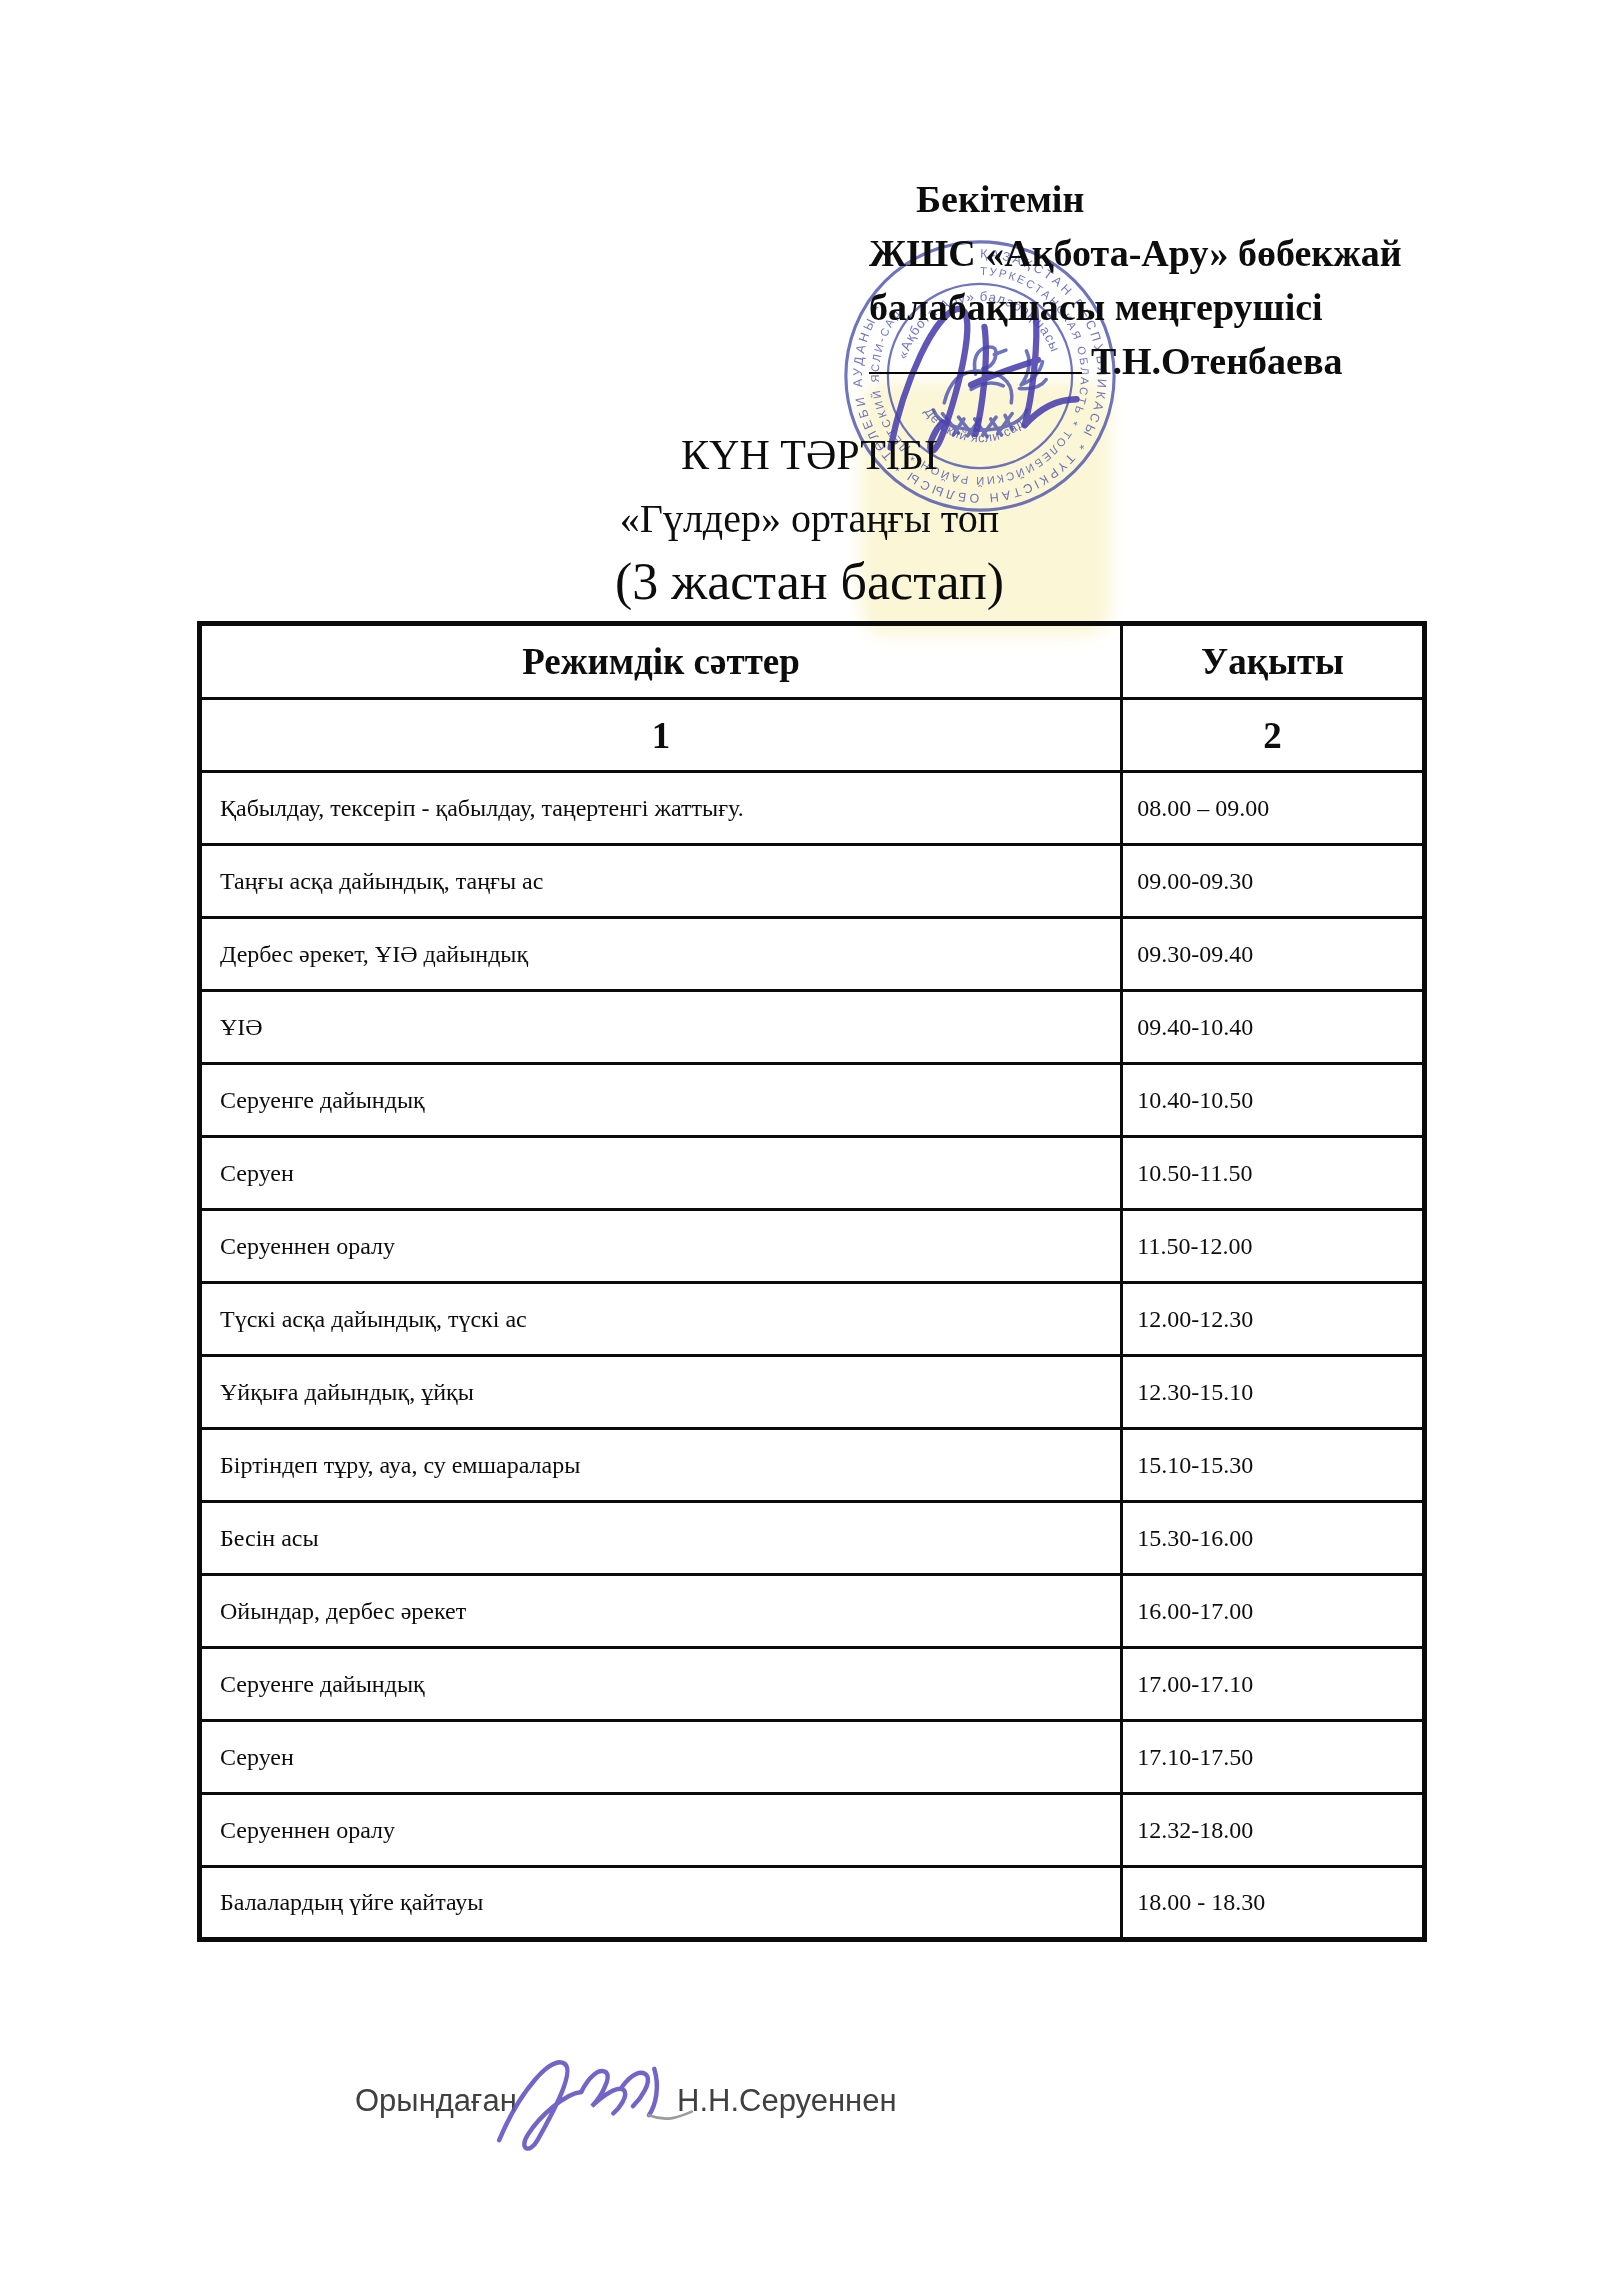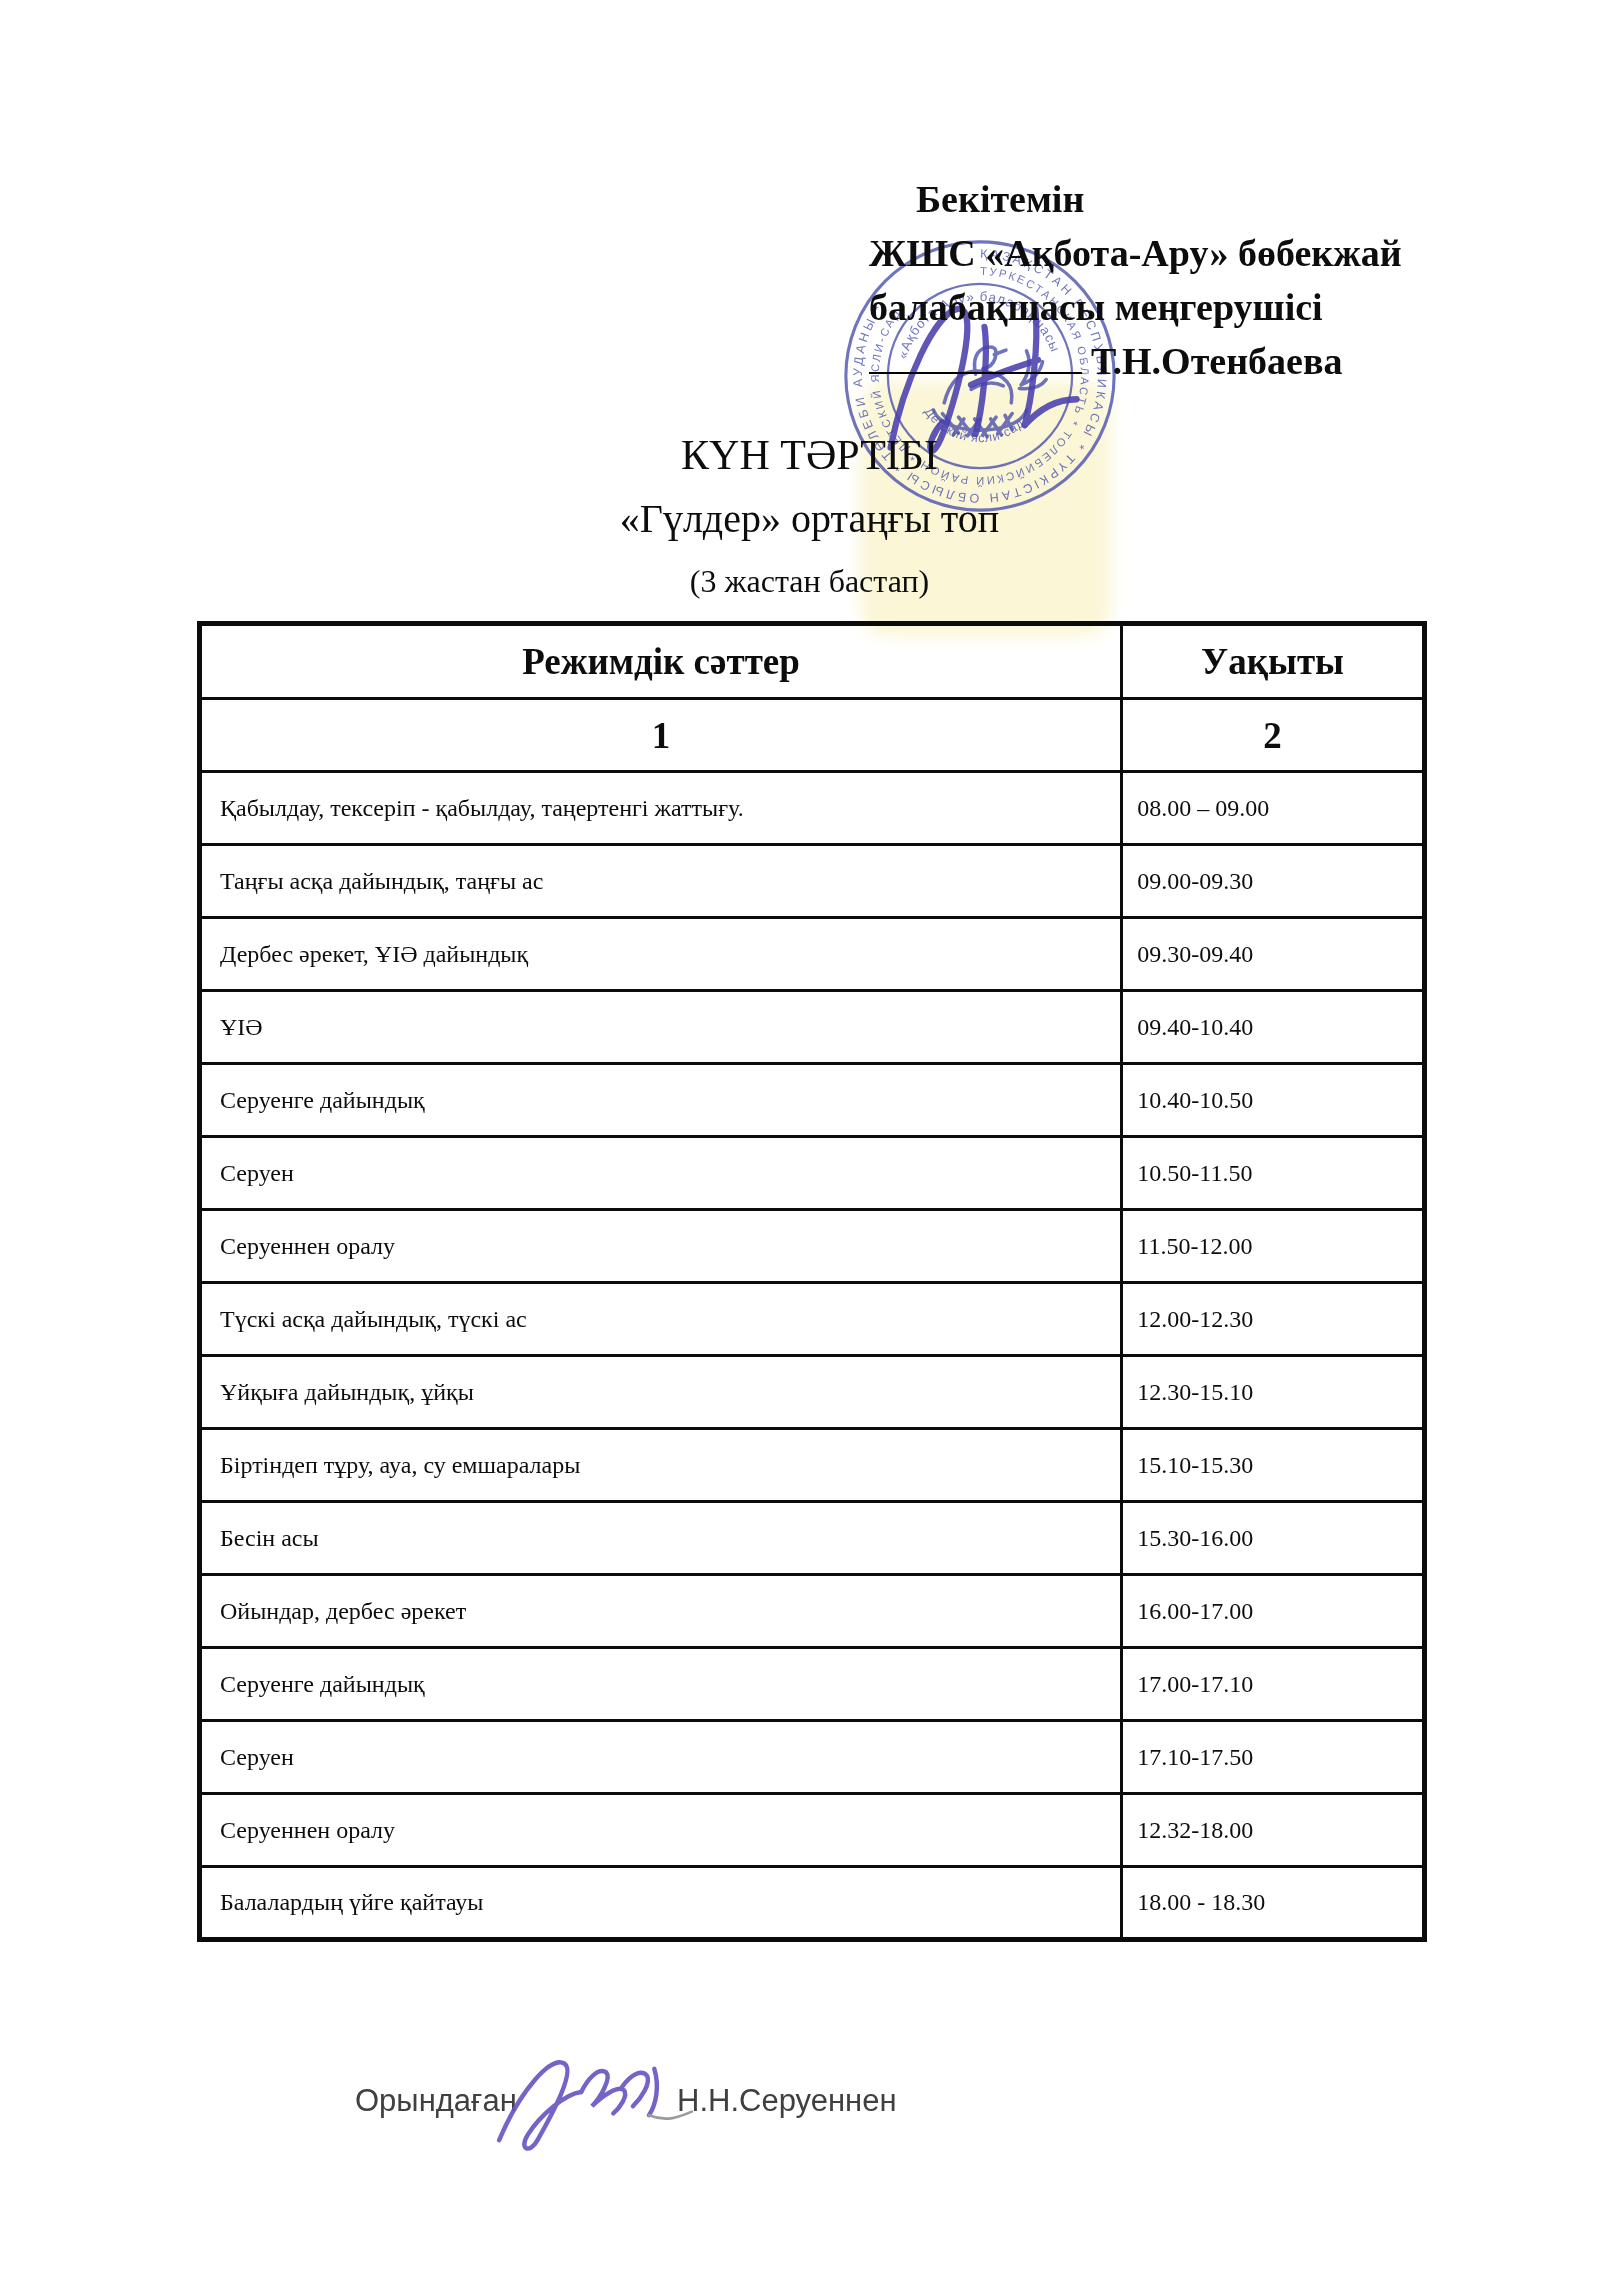--- a/index.html
+++ b/index.html
@@ -27,21 +27,21 @@
   .sig-underline{
     display:inline-block;width:213px;height:0;
     border-bottom:2.7px solid #000;vertical-align:baseline;margin-right:9px;
   }
   .titles{
     position:absolute;left:197px;top:424px;width:1225px;z-index:2;
     text-align:center;font-weight:normal;line-height:63px;
   }
   .titles .t1{font-size:42px;}
   .titles .t2{font-size:40px;}
-  .titles .t3{font-size:32px;}
+  .titles .t3{font-size:52px;}
   table.schedule{
     position:absolute;left:197px;top:621px;z-index:2;
     border-collapse:collapse;table-layout:fixed;width:1225px;
     border:5.4px solid #0b0b0b;
   }
   .schedule col.c-activity{width:922px;}
   .schedule col.c-time{width:303px;}
   .schedule th,.schedule td{border:3.6px solid #0b0b0b;overflow:hidden;}
   .schedule thead tr.hrow1{height:75px;}
   .schedule thead tr.hrow2{height:73px;}

